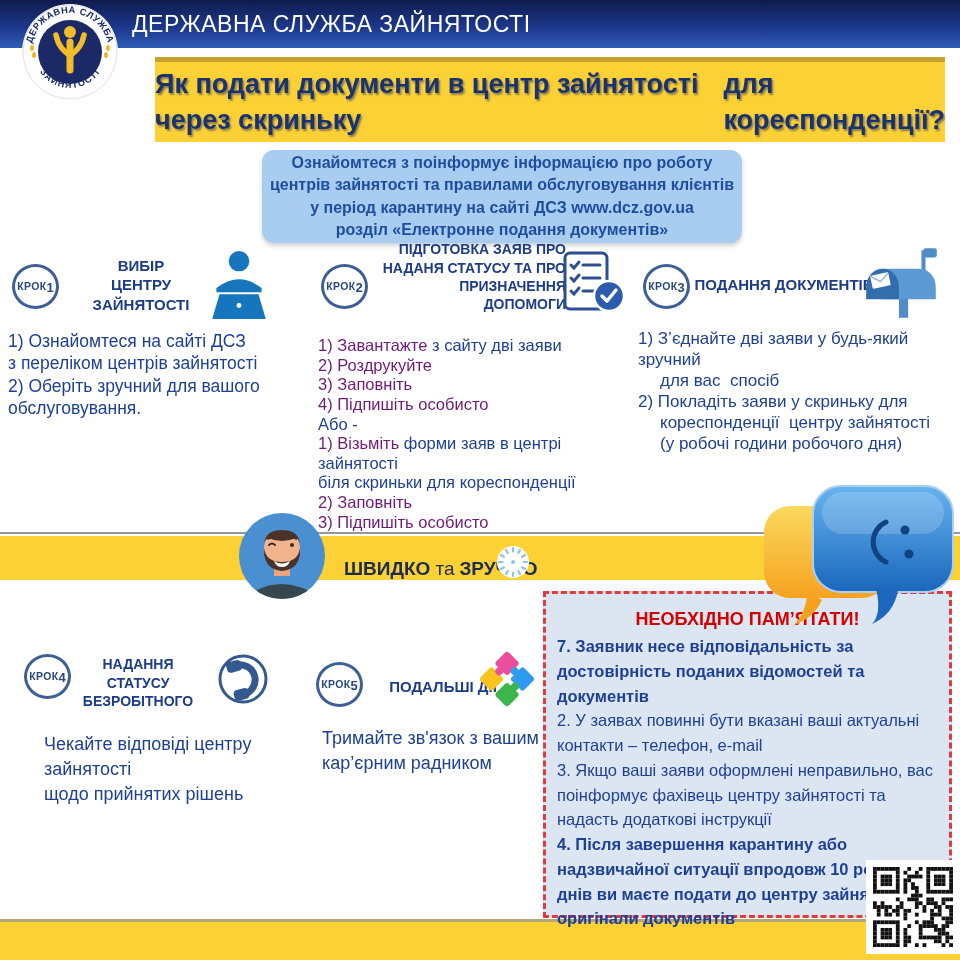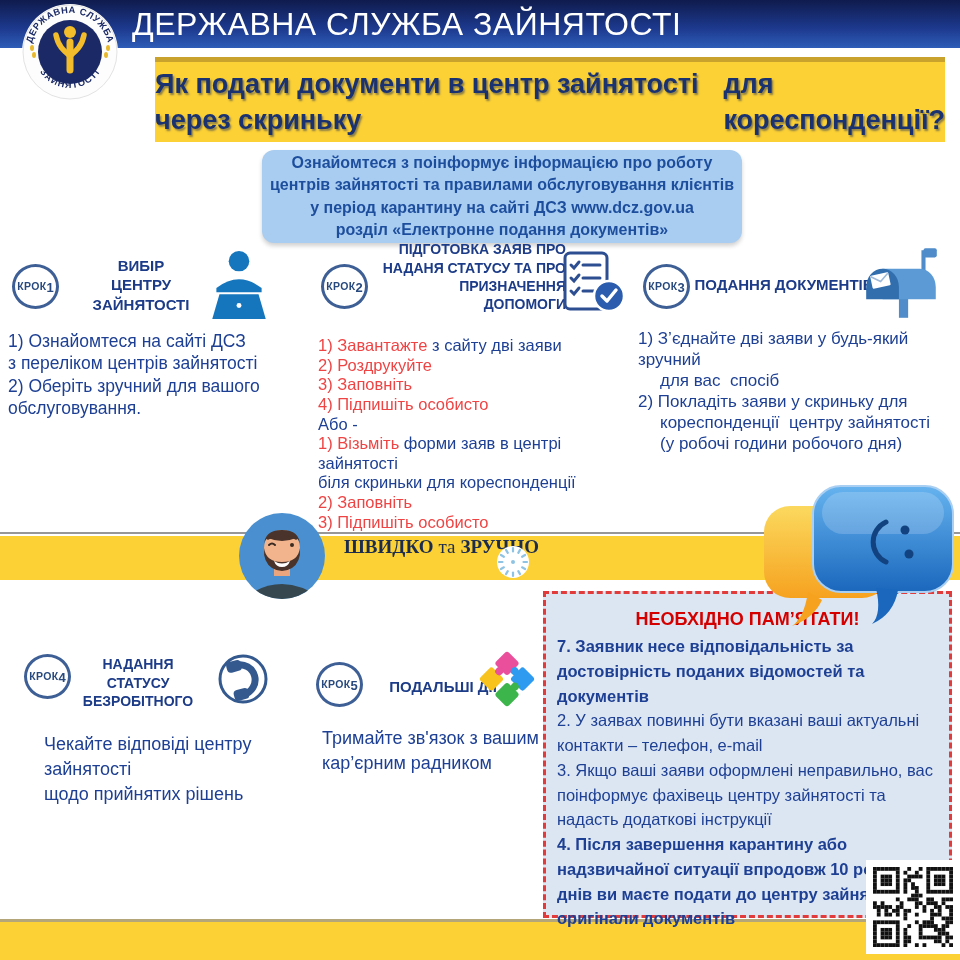--- a/index.html
+++ b/index.html
@@ -4,21 +4,21 @@
 <style>
   html,body{margin:0;padding:0;background:#fff;}
   .canvas{position:relative;width:960px;height:960px;background:#fff;overflow:hidden;
           font-family:"Liberation Sans",sans-serif;}
   .abs{position:absolute;}
 
   
   .header-bar{left:0;top:0;width:960px;height:48px;
               background:linear-gradient(180deg,#0f1b4d 0%,#1d3a8f 60%,#2f5db7 100%);}
   .header-title{left:132px;top:0;height:48px;display:flex;align-items:center;
-                color:#fff;font-size:32px;letter-spacing:.5px;}
+                color:#fff;font-size:23px;letter-spacing:.5px;}
   .logo{left:20px;top:2px;width:100px;height:100px;z-index:3;}
 
   
   .title-box{left:155px;top:57px;width:790px;height:85px;background:#fcd135;
              border-top:5px solid #c9a12d;box-sizing:border-box;
              display:flex;flex-direction:row;align-items:center;justify-content:center;}
   .title-box div{color:#1b3270;font-weight:bold;font-size:27px;line-height:1.35;
                  text-shadow:1.5px 1.5px 2px rgba(23,42,94,.5);}
 
   
@@ -31,41 +31,41 @@
   .krok{width:47px;height:45px;border:3px solid #3d5f96;border-radius:50%;background:#fff;
         box-sizing:border-box;display:flex;flex-direction:row;align-items:center;
         justify-content:center;line-height:1;}
   .krok .w{font-size:10.5px;font-weight:bold;color:#27497e;letter-spacing:.3px;}
   .krok .num{font-size:13px;font-weight:bold;color:#27497e;margin-top:1px;}
 
   .step-head{display:flex;flex-direction:column;justify-content:center;text-align:center;
              font-weight:bold;color:#1d3c88;}
   .step-body{font-weight:normal;color:#1e4094;}
   .bline{white-space:pre-wrap;}
-  .bline .red{color:#ef4444;margin-top:15px;}
+  .bline .red{color:#701a75;margin-top:15px;}
   .bline.ind{padding-left:22px;}
 
   #head1{left:66px;top:262px;width:150px;height:46px;font-size:15px;line-height:1.3;}
   #head2{left:374px;top:244px;width:192px;height:66px;font-size:14px;line-height:1.32;text-align:right;}
   #head3{left:694px;top:264px;width:180px;height:40px;font-size:15px;}
   #head4{left:72px;top:658px;width:132px;height:50px;font-size:14px;line-height:1.35;}
   #head5{left:368px;top:666px;width:150px;height:40px;font-size:15px;}
 
   #body1{left:8px;top:330px;width:302px;font-size:17.5px;}  #body1 .bline{line-height:1.28;}
   #body2{left:318px;top:336px;width:324px;font-size:16.5px;} #body2 .bline{line-height:1.19;}
   #body3{left:638px;top:328px;width:318px;font-size:17px;}  #body3 .bline{line-height:1.24;}
   #body4{left:24px;top:732px;width:300px;font-size:18px;}   #body4 .bline{line-height:1.4;margin-left:20px;}
   #body5{left:322px;top:726px;width:250px;font-size:18px;}  #body5 .bline{line-height:1.4;}
 
   
   .divider{left:0;top:532px;width:960px;height:2px;background:#979797;}
   .band{left:0;top:536px;width:960px;height:44px;background:#fcd135;z-index:1;}
   .avatar{left:238px;top:512px;width:88px;height:88px;z-index:4;}
-  .band-text{left:344px;top:536px;height:44px;display:flex;align-items:flex-start;
-             font-size:19px;color:#1b2c4e;z-index:2;font-family:Liberation Serif, serif;}
+  .band-text{left:344px;top:536px;height:44px;display:flex;align-items:flex-end;
+             font-size:19px;color:#1b2c4e;z-index:2;}
   .band-text .b{font-weight:bold;}
   .band-text .mid{font-weight:normal;margin:0 5px;}
   .clock{left:496px;top:545px;z-index:2;}
 
   .bubbles{left:758px;top:480px;width:200px;height:158px;z-index:6;}
 
   
   .reminder{left:543px;top:591px;width:409px;height:327px;background:#dce6f2;
             border:3px dashed #e23b3b;box-sizing:border-box;z-index:2;padding:6px 11px;}
   .reminder-title{text-align:center;color:#d40000;font-weight:bold;font-size:18px;margin:9px 0 4px;}

